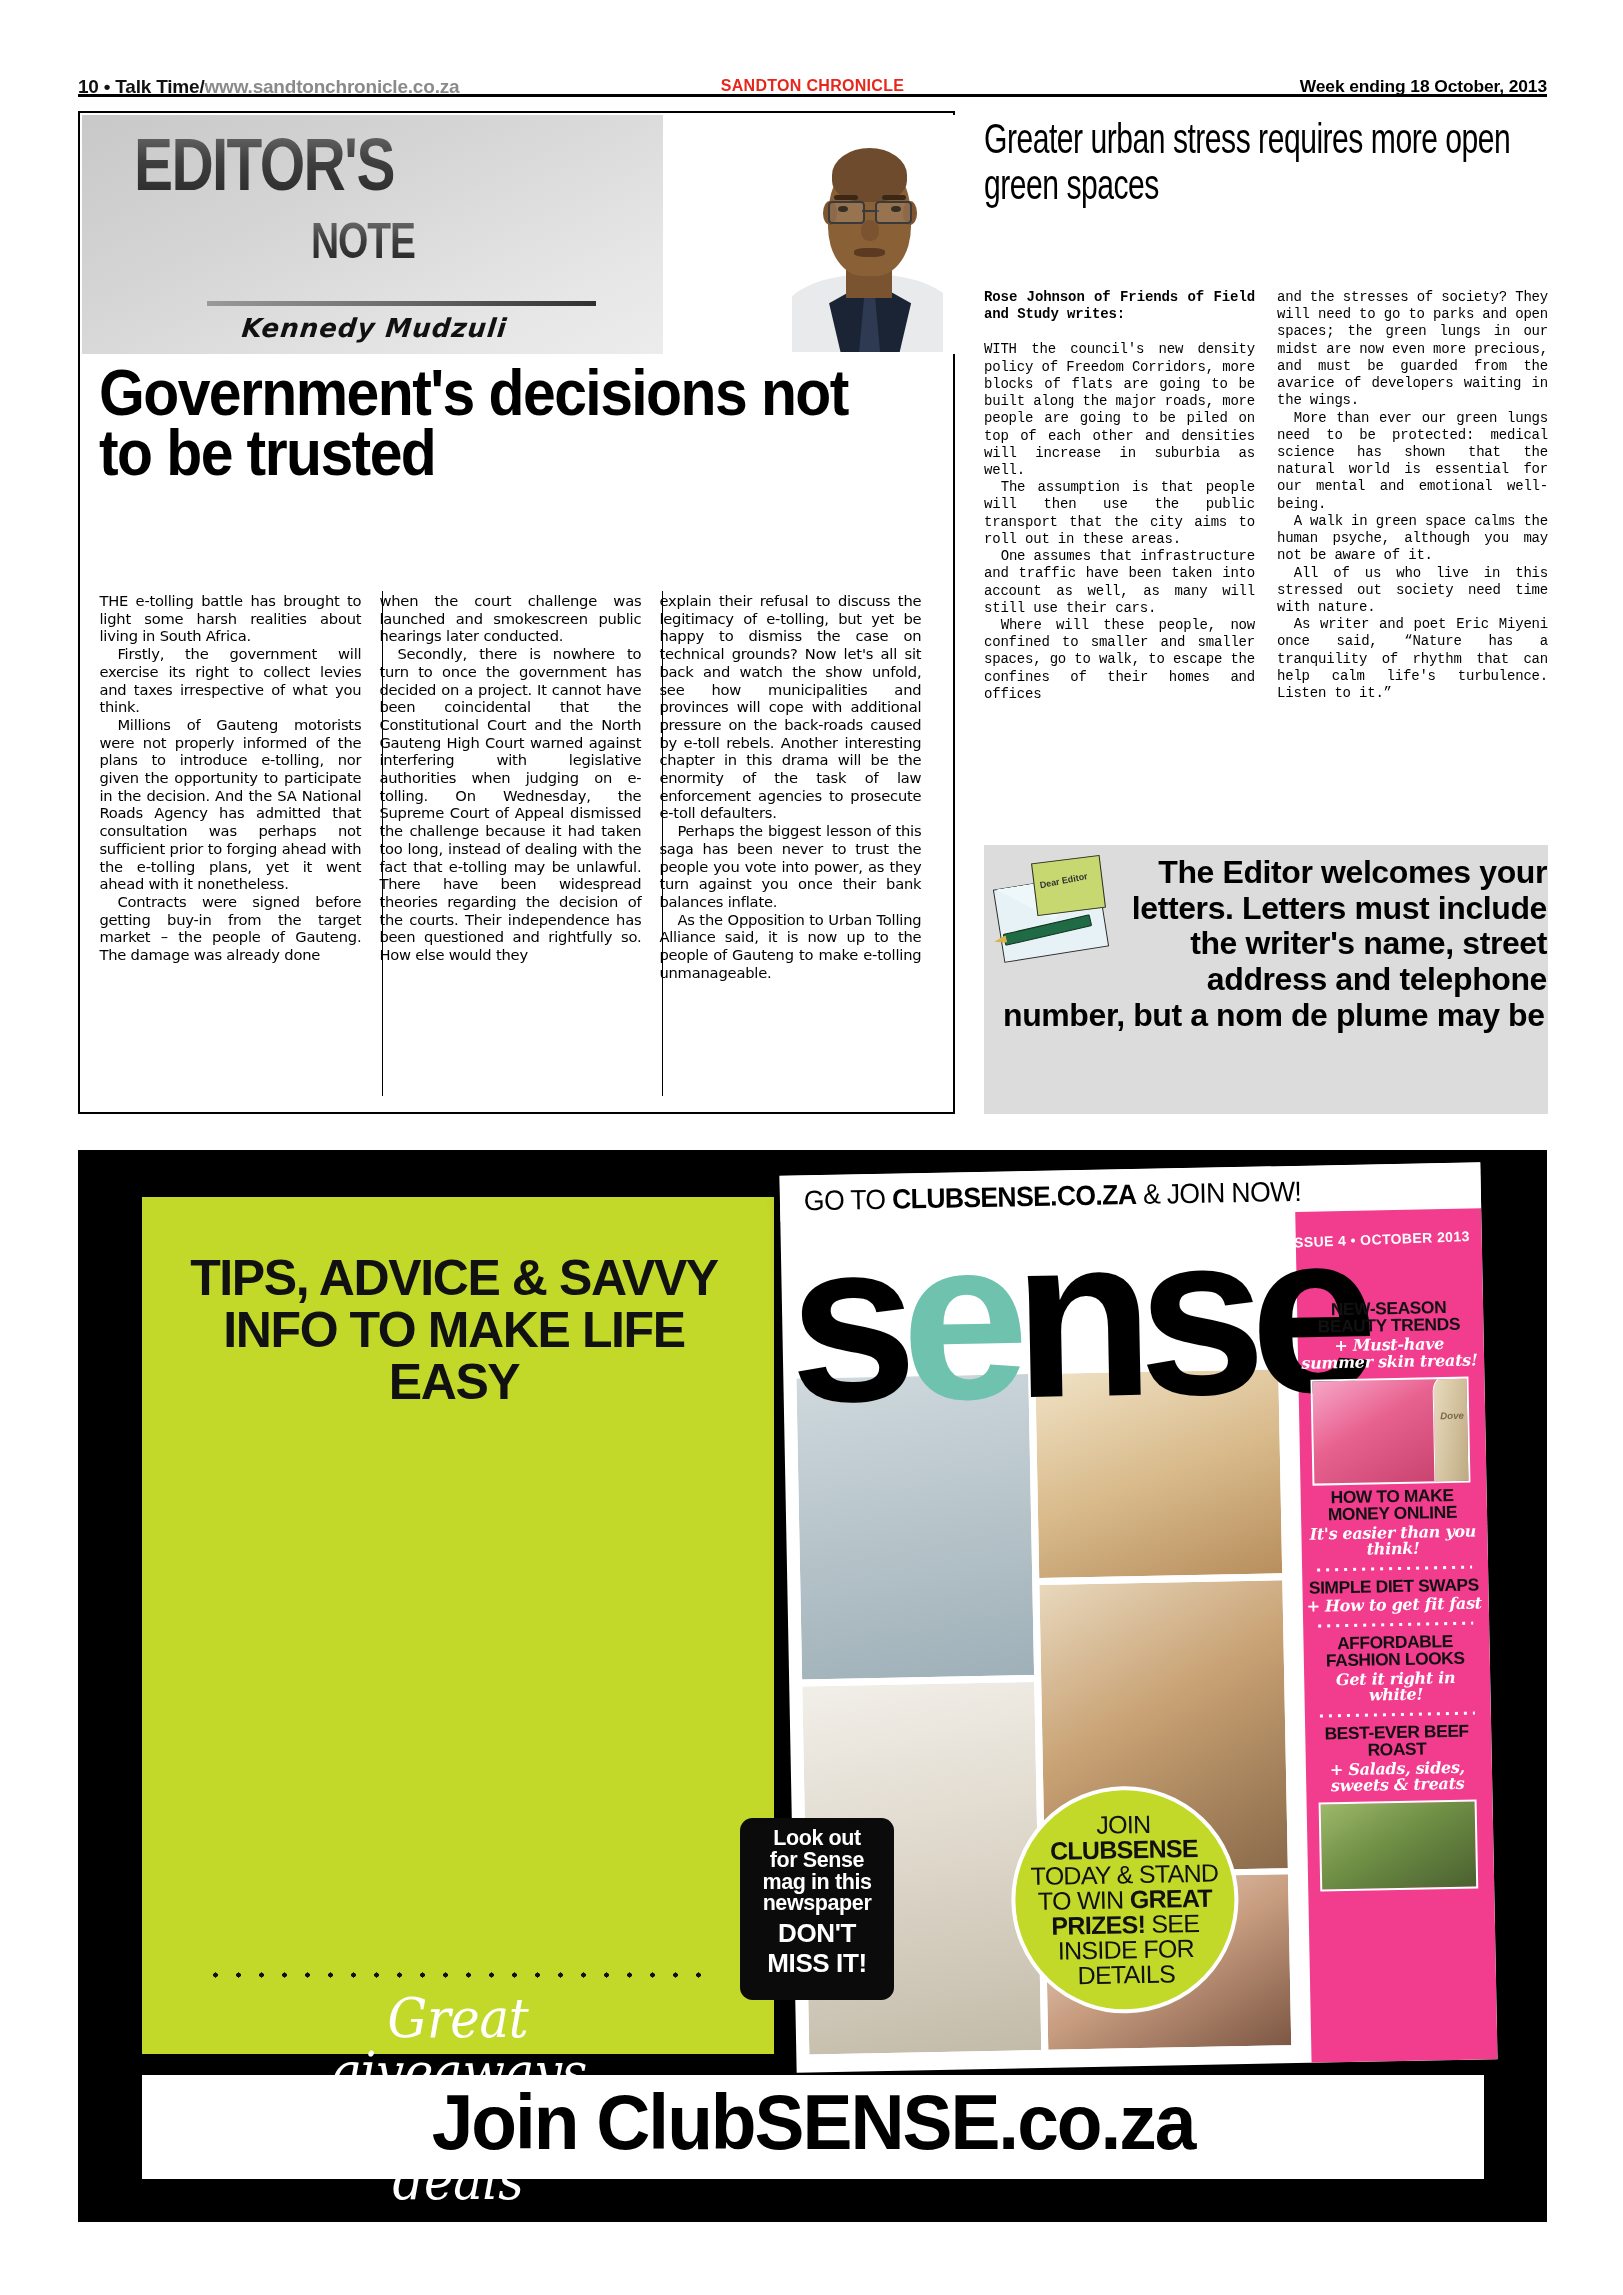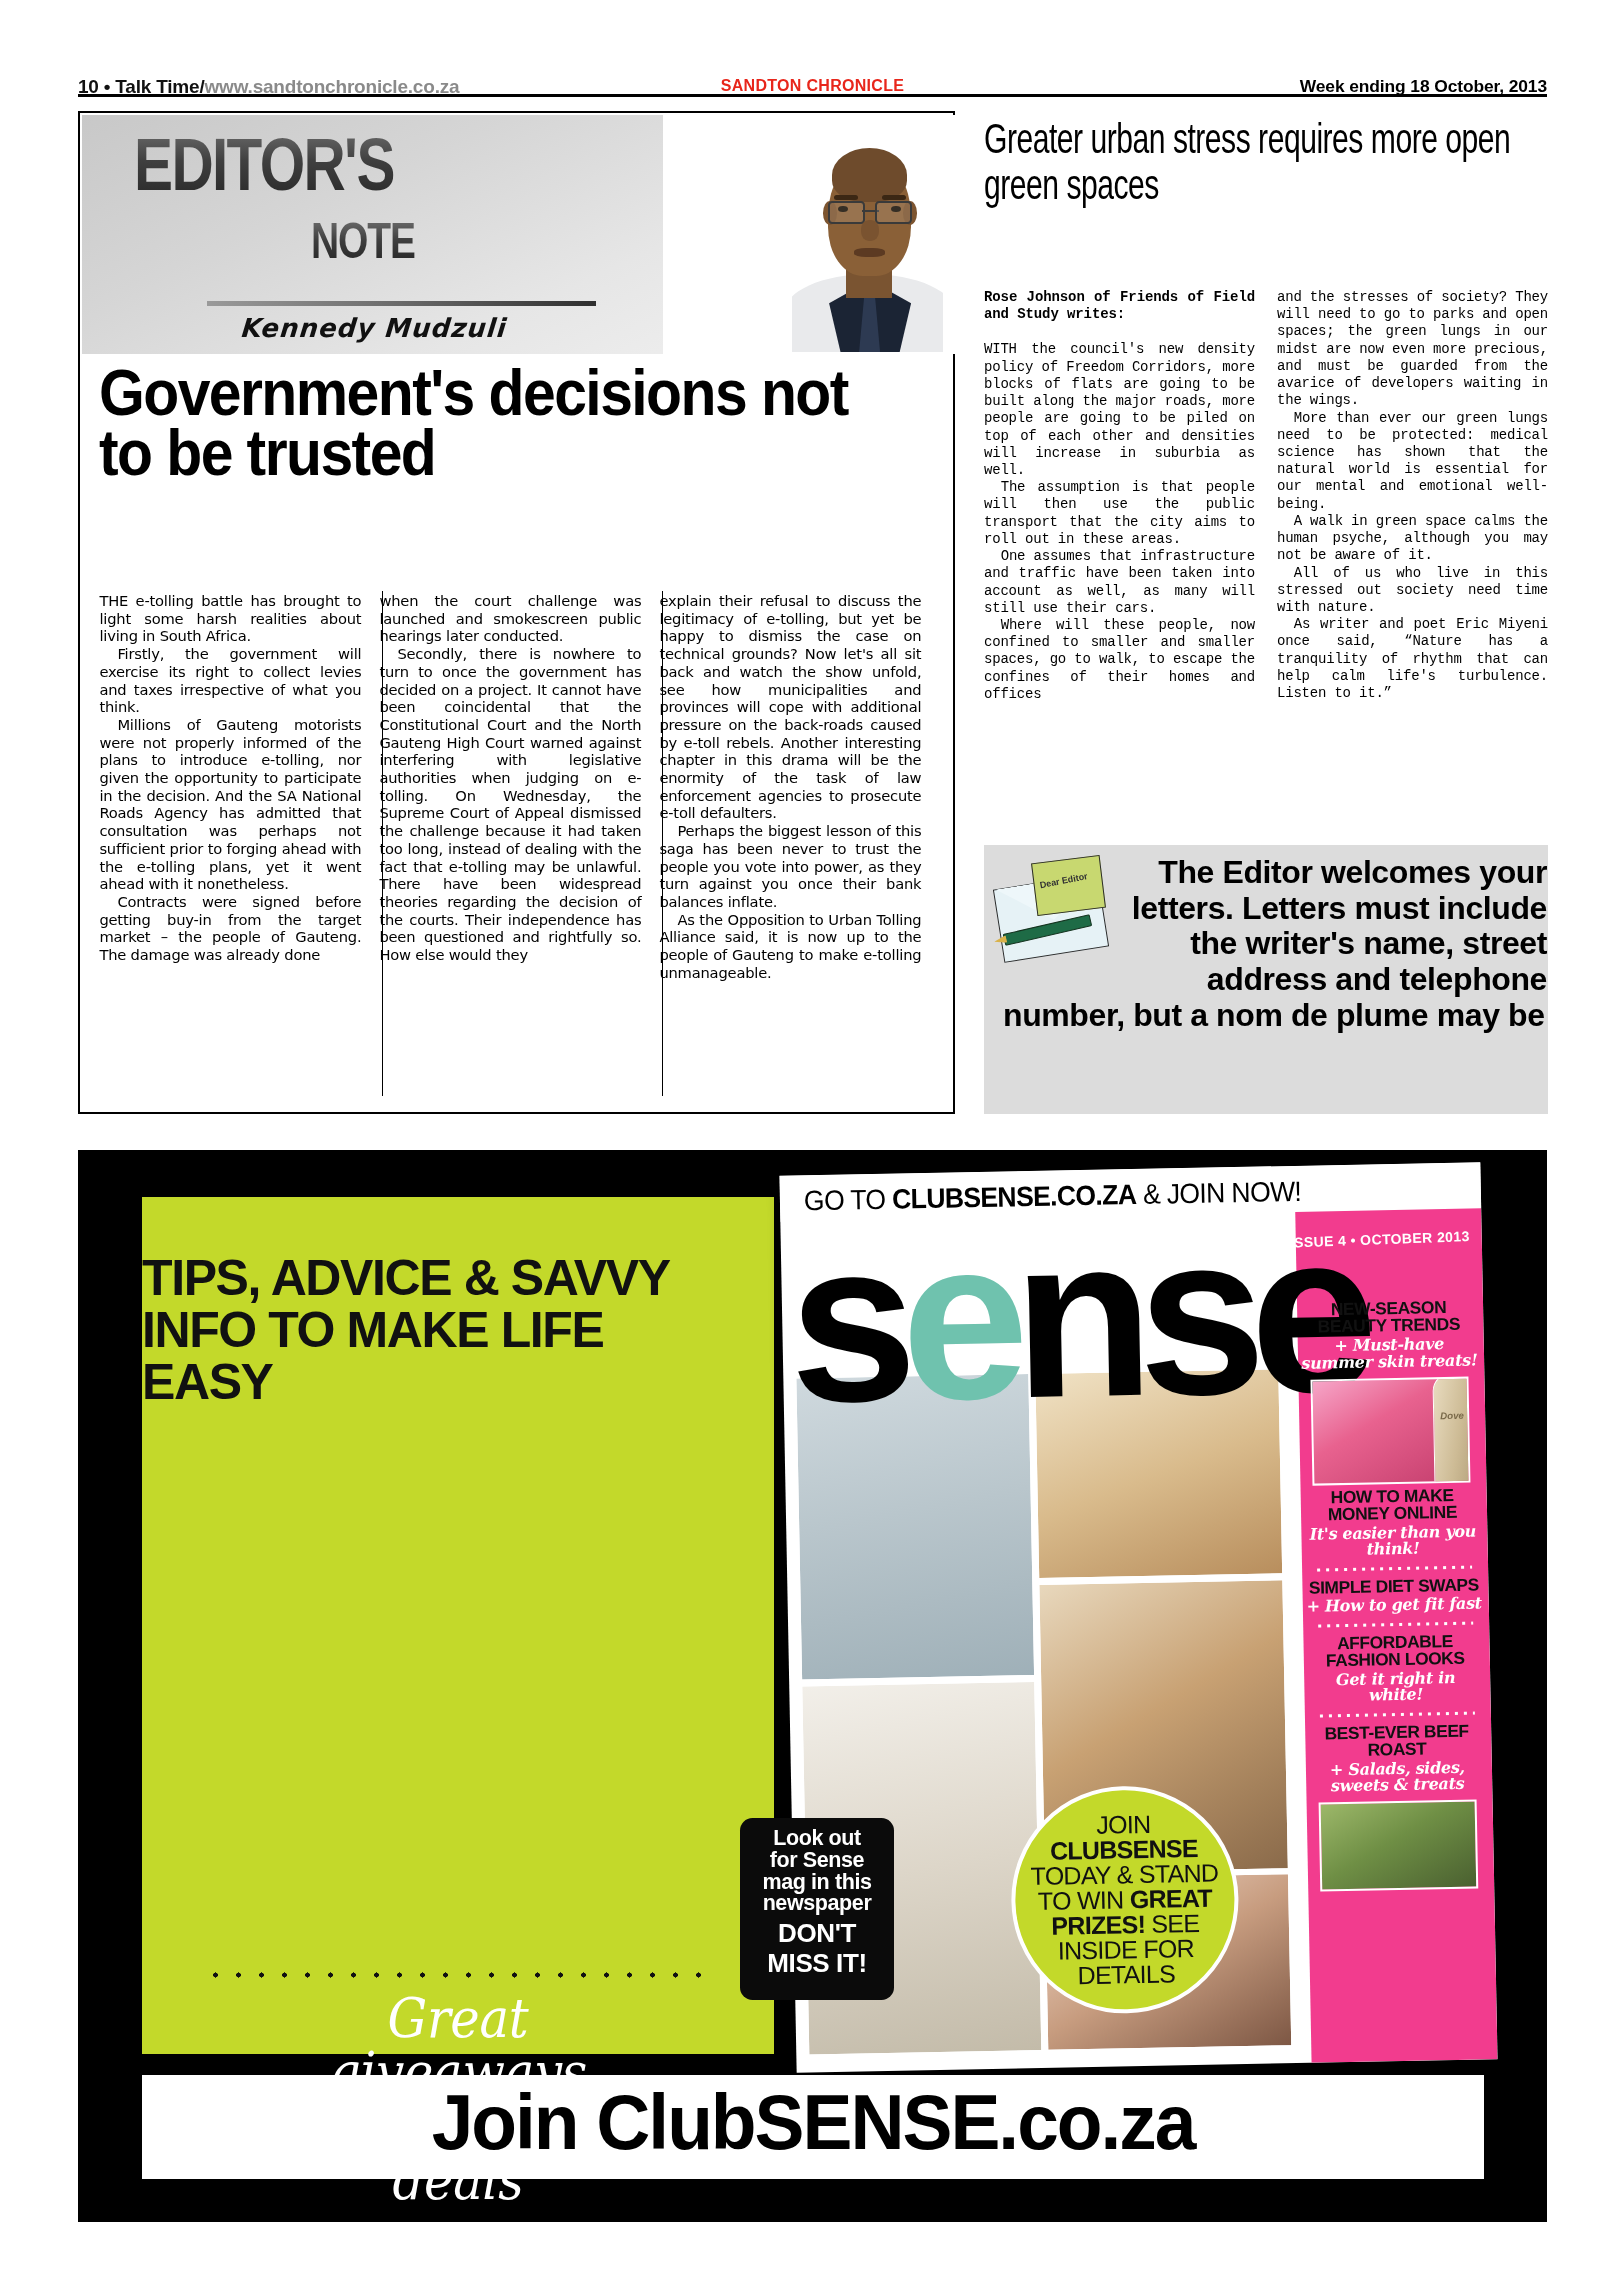--- a/index.html
+++ b/index.html
@@ -96,21 +96,21 @@
   .env-card span{position:absolute;left:4.9px;top:15.3px;font-size:9px;font-weight:bold;color:#333;transform:rotate(-4deg);}
   .env-pen{position:absolute;left:9.7px;top:68px;width:87px;height:10.4px;background:#1e6b46;border:1.4px solid #14331f;
      transform:rotate(-13deg);border-radius:1.4px;}
   .env-pen:after{content:"";position:absolute;left:-11px;top:0.7px;width:12.5px;height:7.6px;background:#d9b24a;
      clip-path:polygon(0 50%,100% 0,100% 100%);}
 
   
   .ad{position:absolute;left:78px;top:1150px;width:1469px;height:1072px;background:#000;}
   .ad-inner{position:absolute;left:64px;top:47px;width:1342px;height:873px;}
   .ad-green{position:absolute;left:0;top:0;width:632px;height:857px;background:#c3d92a;}
-  .ad-gtitle{position:absolute;left:0;top:56px;width:604px;font-size:50px;line-height:1.035;
+  .ad-gtitle{position:absolute;left:10px;top:56px;width:604px;text-align:center;font-size:50px;line-height:1.035;
      font-weight:bold;letter-spacing:-1.4px;color:#111;}
   .ad-dots{position:absolute;left:62px;top:773px;width:507px;height:9.7px;
      background-image:radial-gradient(circle,#111 2.4px,transparent 2.5px);
      background-size:23px 9.7px;background-repeat:repeat-x;}
   .ad-script{position:absolute;left:21px;top:795px;width:590px;text-align:center;color:#fff;
      font-family:"DejaVu Serif",serif;font-style:italic;font-size:54px;line-height:1.0;letter-spacing:-0.3px;
      transform:scaleX(.92);transform-origin:center top;}
 
   
   .ad-tag{position:absolute;left:598px;top:621px;width:154px;height:182px;background:#0b0b0b;border-radius:12.5px;

